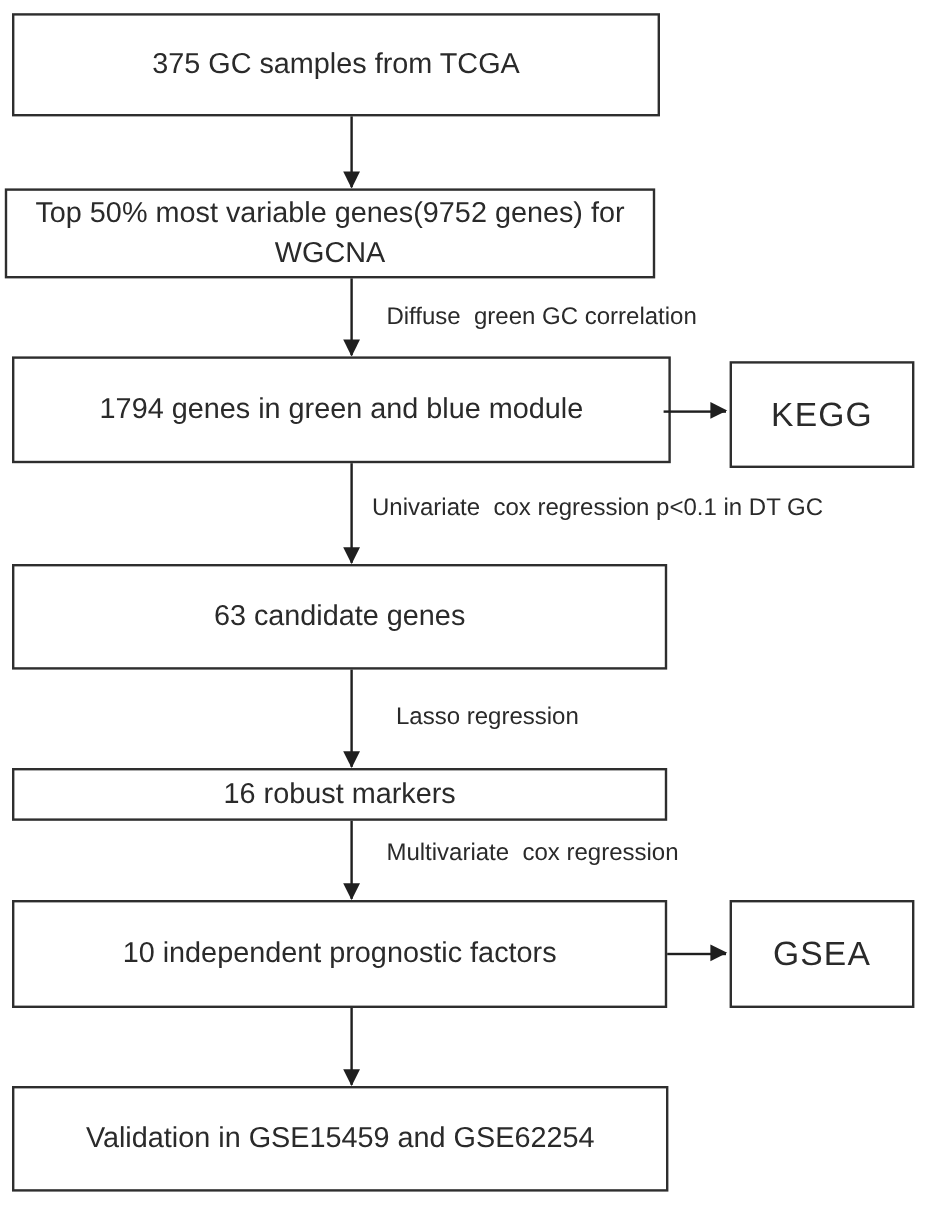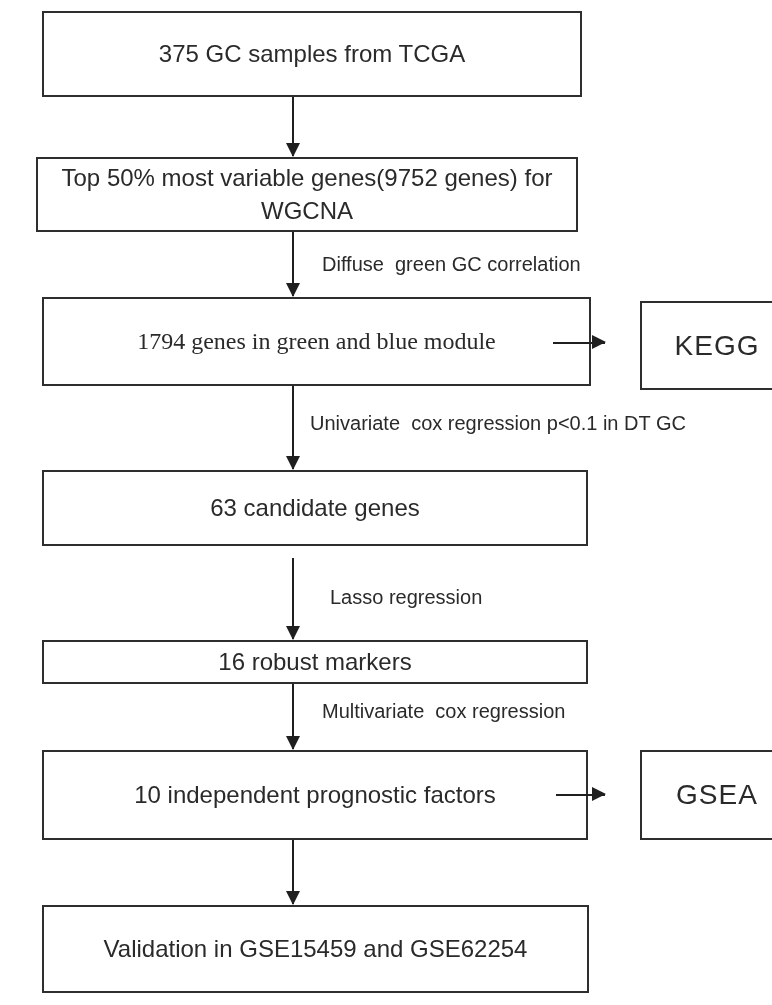--- a/index.html
+++ b/index.html
@@ -17,29 +17,28 @@
     position: absolute;
     border: 2px solid #2e2e2e;
     background: #ffffff;
     display: flex;
     align-items: center;
     justify-content: center;
     text-align: center;
     font-size: 24px;
     line-height: 1.35;
     padding: 2px 8px;
-    margin-left: 32px;
   }
   .node.side { font-size: 28px; letter-spacing: 1px; }
 
   
   .n-tcga       { left: 10px;  top: 11px;  width: 540px; height: 86px; }
   .n-wgcna      { left: 4px;   top: 157px; width: 542px; height: 75px; }
-  .n-modules    { left: 10px;  top: 297px; width: 549px; height: 89px; font-family: Liberation Serif, serif; }
-  .n-candidates { left: 10px;  top: 470px; width: 546px; height: 76px; }
+  .n-modules    { left: 10px;  top: 297px; width: 549px; height: 89px; }
+  .n-candidates { left: 10px;  top: 470px; width: 546px; height: 88px; }
   .n-markers    { left: 10px;  top: 640px; width: 546px; height: 44px; }
   .n-prognostic { left: 10px;  top: 750px; width: 546px; height: 90px; }
   .n-validation { left: 10px;  top: 905px; width: 547px; height: 88px; }
   
   .n-kegg       { left: 608px; top: 301px; width: 154px; height: 89px; }
   .n-gsea       { left: 608px; top: 750px; width: 154px; height: 90px; text-align: right; }
 
   
   .varrow {
     position: absolute;

